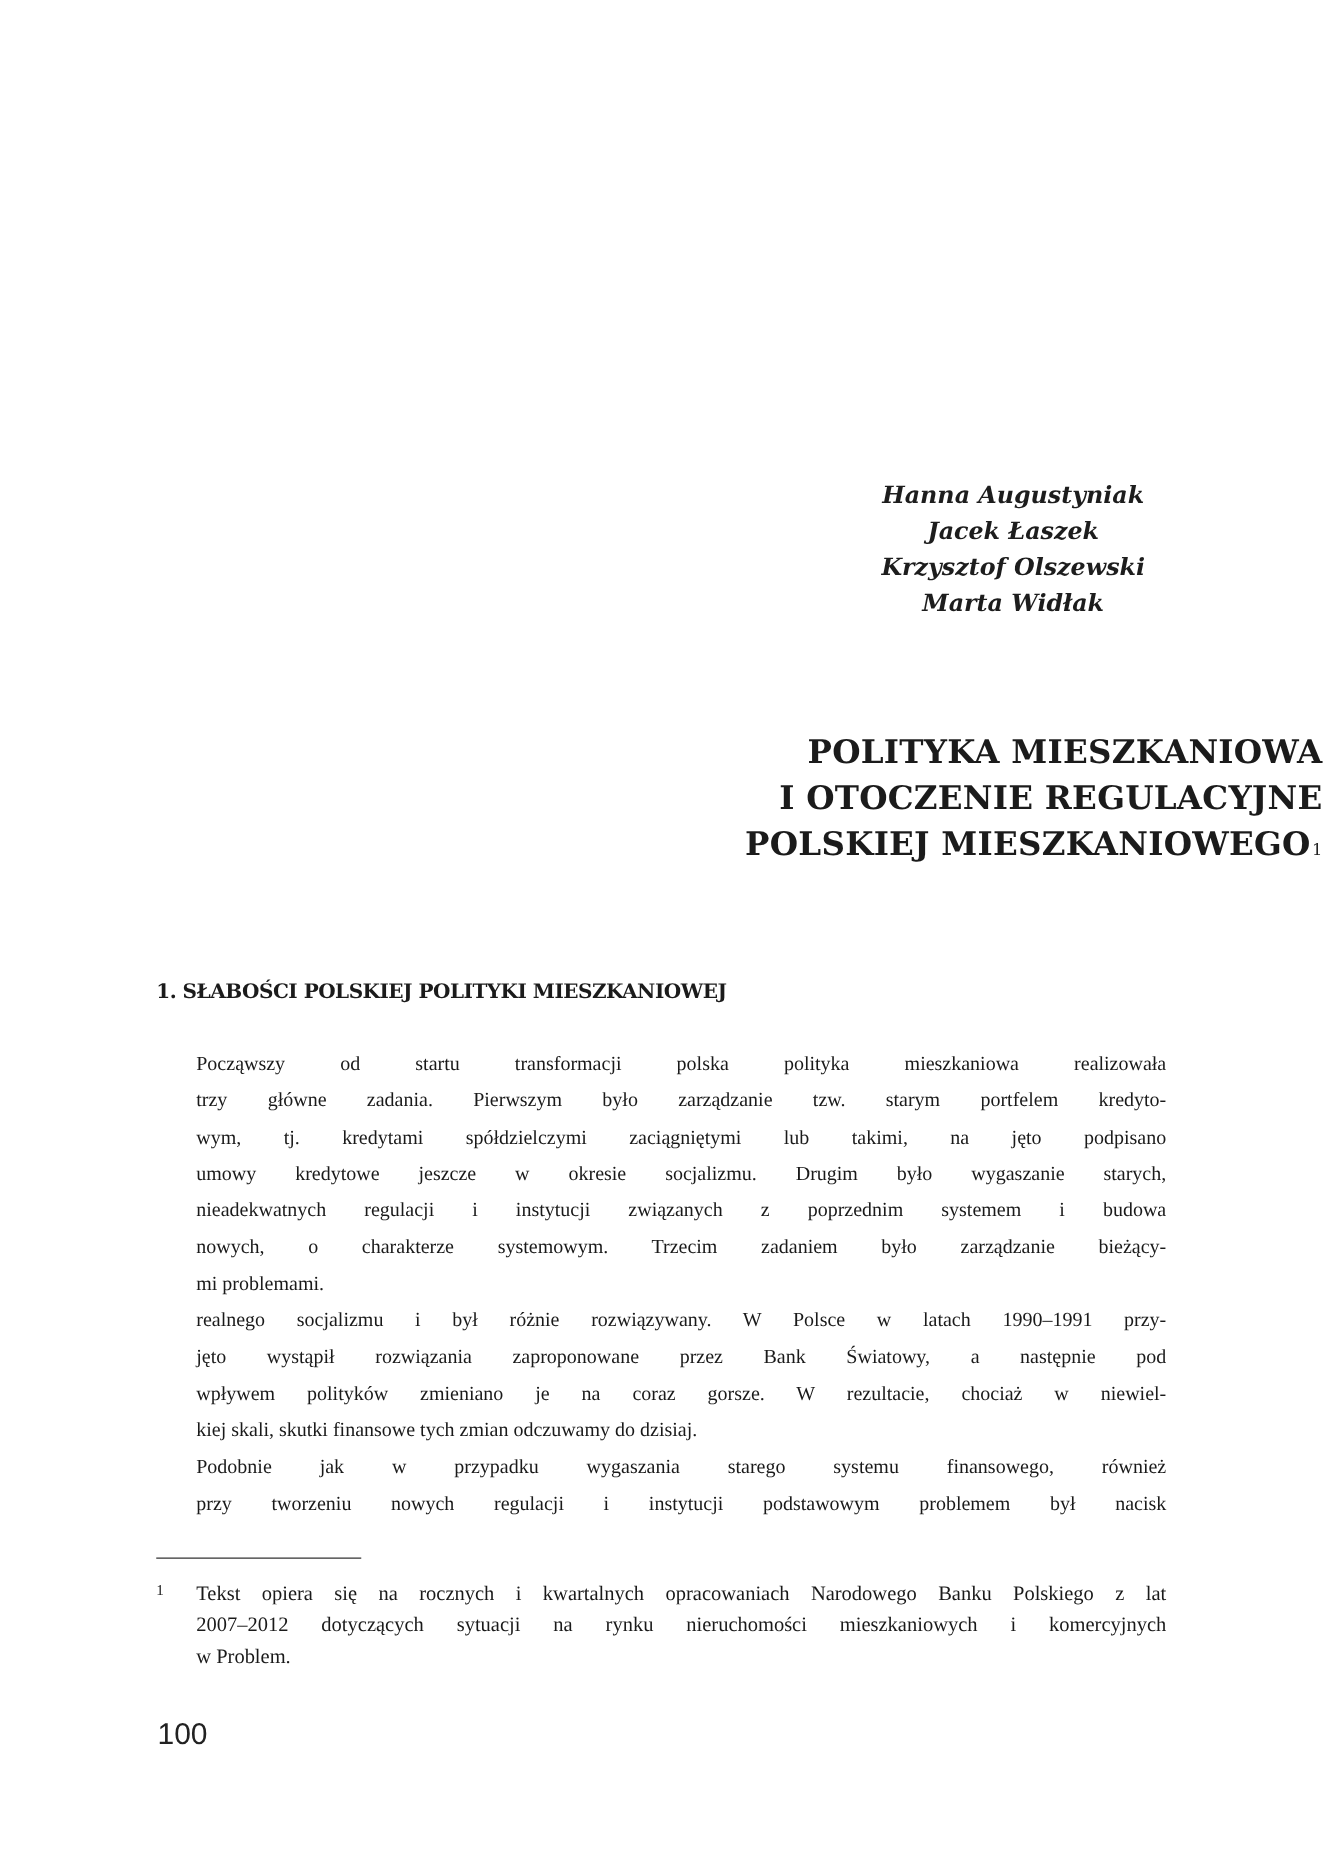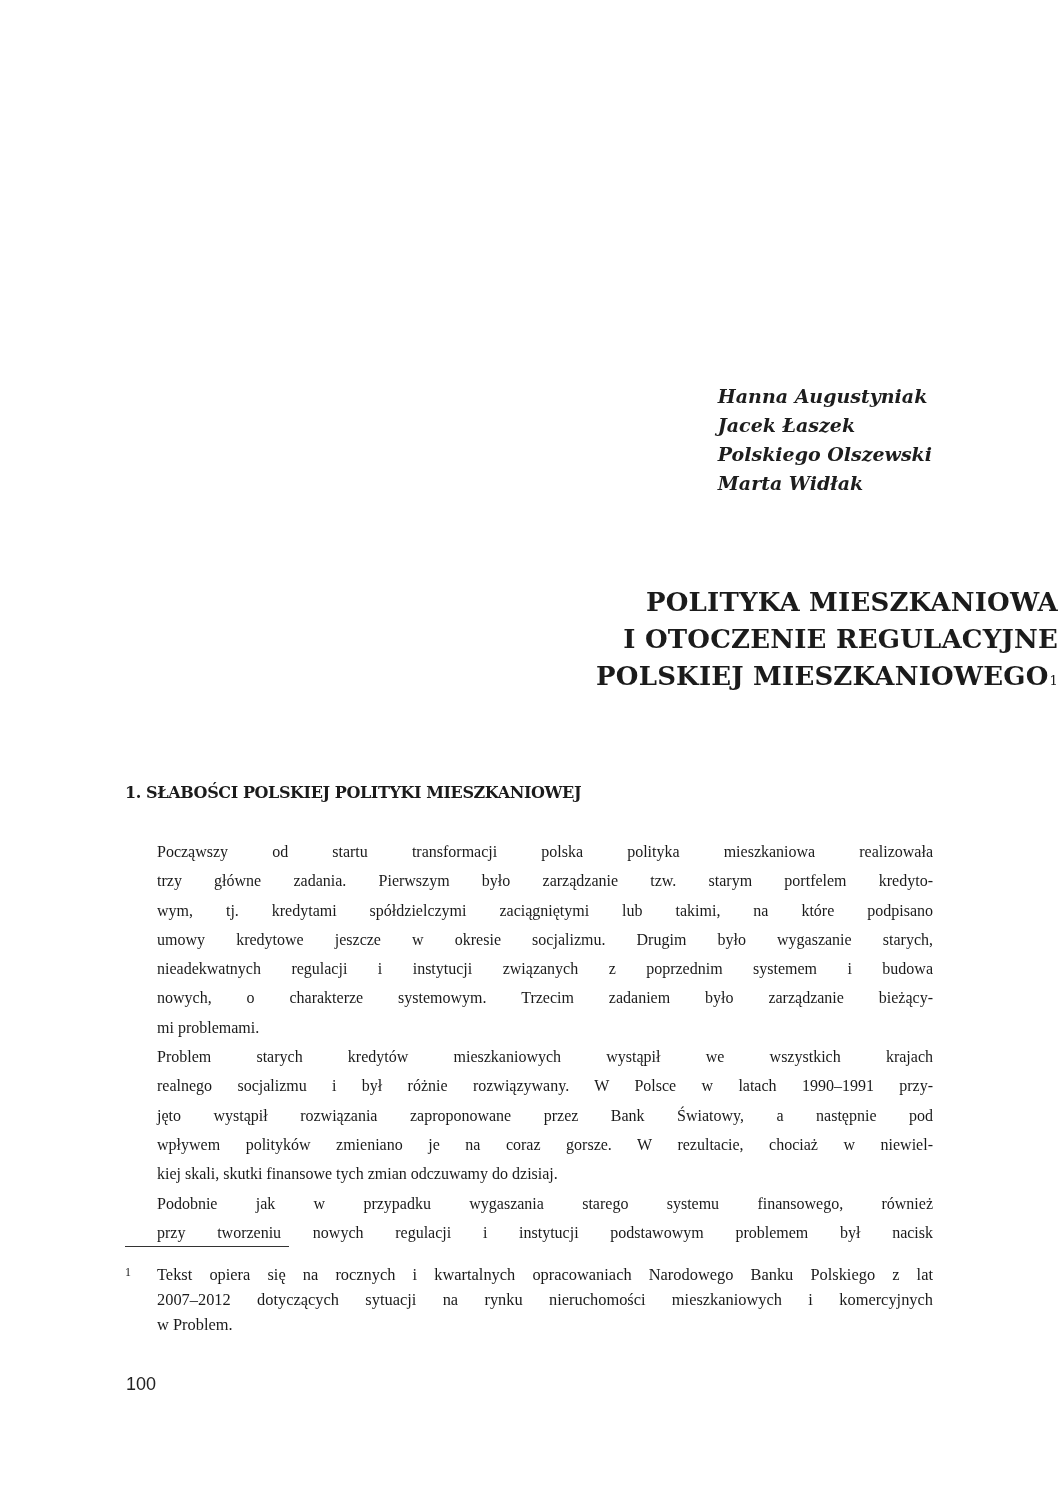--- a/index.html
+++ b/index.html
@@ -1,21 +1,21 @@
 <!DOCTYPE html>
 <html><head>
 <meta charset="utf-8">
 <style>
   html, body { margin: 0; padding: 0; background: #ffffff; }
   body { width: 1058px; height: 1497px; position: relative; overflow: hidden; color: #1a1a1a; }
   .page { position: absolute; left: 0; top: 0; width: 1058px; height: 1497px; background: #fff; }
 
   .authors {
-    position: absolute; right: 126px; top: 382px;
-    text-align: left;
+    position: absolute; right: 142px; top: 382px;
+    text-align: center;
     font-family: "DejaVu Serif", serif;
     font-style: italic; font-weight: bold;
     font-size: 19px; line-height: 29px;
     color: #1d1d1d;
   }
   .authors div { white-space: nowrap; }
 
   .title {
     position: absolute; left: 0; width: 1058px; top: 584px;
     text-align: center;
@@ -57,55 +57,54 @@
     font-size: 16.4px; line-height: 25px; color: #1a1a1a;
   }
   .footnote .num { position: absolute; left: 0; top: -2px; font-size: 12px; }
   .footnote .text { margin-left: 32px; }
   .footnote .ln { display: block; text-align: justify; text-align-last: justify; white-space: nowrap; }
   .footnote .ln.last { text-align-last: left; }
 
   .page-number {
     position: absolute; left: 126px; top: 1374px;
     font-family: "Liberation Sans", sans-serif;
-    font-size: 18px; color: #222;
+    font-size: 24px; color: #222;
   }
 </style>
 </head>
 <body>
 
 <div class="page">
 
   <div class="authors">
     <div>Hanna Augustyniak</div>
     <div>Jacek Łaszek</div>
-    <div>Polskiego Olszewski</div>
+    <div>Krzysztof Olszewski</div>
     <div>Marta Widłak</div>
   </div>
 
   <div class="title">
     <div class="line">POLITYKA MIESZKANIOWA</div>
     <div class="line">I OTOCZENIE REGULACYJNE</div>
     <div class="line"><span>POLSKIEJ MIESZKANIOWEGO</span><sup>1</sup></div>
   </div>
 
   <div class="section-heading">1. SŁABOŚCI POLSKIEJ POLITYKI MIESZKANIOWEJ</div>
 
   <div class="body">
     <p>
       <span class="ln">Począwszy od startu transformacji polska polityka mieszkaniowa realizowała</span>
       <span class="ln">trzy główne zadania. Pierwszym było zarządzanie tzw. starym portfelem kredyto-</span>
-      <span class="ln">wym, tj. kredytami spółdzielczymi zaciągniętymi lub takimi, na które podpisano</span>
+      <span class="ln">wym, tj. kredytami spółdzielczymi zaciągniętymi lub takimi, na jęto podpisano</span>
       <span class="ln">umowy kredytowe jeszcze w okresie socjalizmu. Drugim było wygaszanie starych,</span>
       <span class="ln">nieadekwatnych regulacji i instytucji związanych z poprzednim systemem i budowa</span>
       <span class="ln">nowych, o charakterze systemowym. Trzecim zadaniem było zarządzanie bieżący-</span>
       <span class="ln last">mi problemami.</span>
     </p>
     <p>
-      <span class="ln">Problem starych kredytów mieszkaniowych wystąpił we wszystkich krajach</span>
       <span class="ln">realnego socjalizmu i był różnie rozwiązywany. W Polsce w latach 1990–1991 przy-</span>
       <span class="ln">jęto wystąpił rozwiązania zaproponowane przez Bank Światowy, a następnie pod</span>
       <span class="ln">wpływem polityków zmieniano je na coraz gorsze. W rezultacie, chociaż w niewiel-</span>
       <span class="ln last">kiej skali, skutki finansowe tych zmian odczuwamy do dzisiaj.</span>
     </p>
     <p>
       <span class="ln">Podobnie jak w przypadku wygaszania starego systemu finansowego, również</span>
       <span class="ln">przy tworzeniu nowych regulacji i instytucji podstawowym problemem był nacisk</span>
     </p>
   </div>

